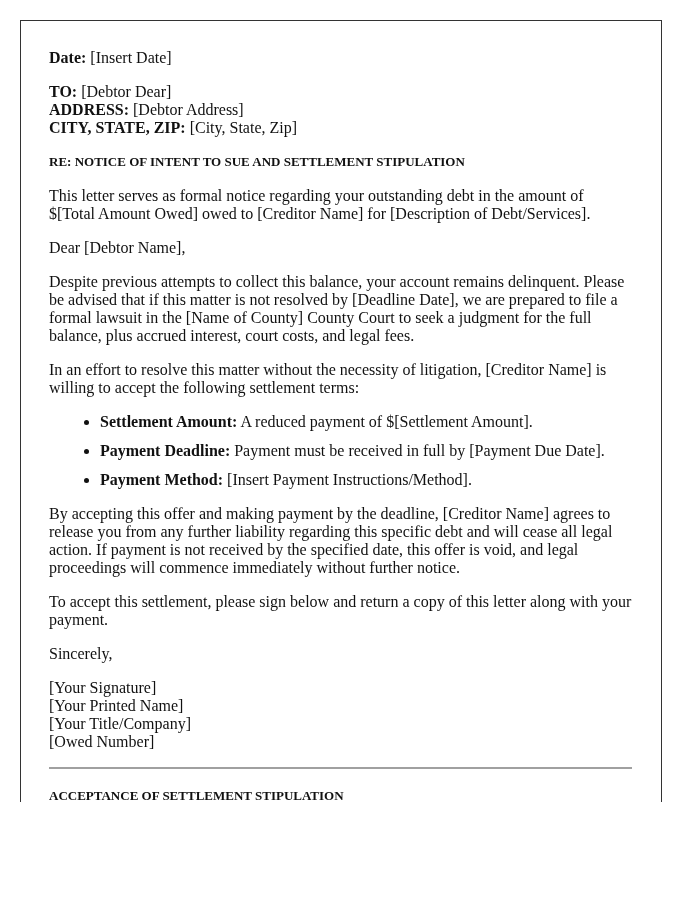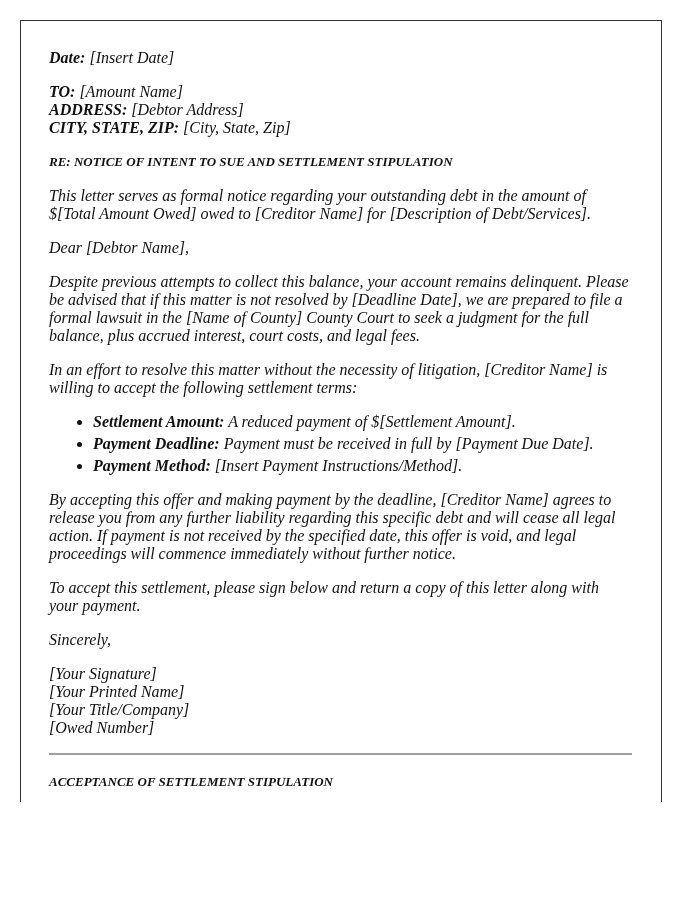--- a/index.html
+++ b/index.html
@@ -30,21 +30,20 @@
       left: 0;
       top: 0;
       width: 640px;
       min-height: 1000px;
       border: 1px solid #333333;
       box-sizing: content-box;
       background: #ffffff;
     }
     .content {
       padding: 28px 29px 28px 28px;
-      font-style: italic;
     }
     p {
       margin: 0 0 16px 0;
     }
     .block {
       margin: 0 0 16px 0;
     }
     .line {
       display: block;
     }
@@ -55,42 +54,42 @@
       font-size: 13px;
       line-height: 18px;
       font-weight: bold;
       margin: 0 0 16px 0;
     }
     ul.terms {
       margin: 0 0 16px 0;
       padding-left: 40px;
     }
     ul.terms li {
-      margin: 4px;
+      margin: 11px;
     }
     hr.divider {
       border: none;
       border-top: 2px solid #a0a0a0;
       margin: 8px 0 18px 0;
       height: 0;
     }
   </style>
 </head>
 <body>
 
 <div class="viewport">
   <div class="page">
     <div class="content">
 
       <p>
         <b>Date:</b><span> [Insert Date]</span>
       </p>
 
       <div class="block">
-        <span class="line"><b>TO:</b><span> [Amount Name]</span></span>
+        <span class="line"><b>TO:</b><span> [Debtor Dear]</span></span>
         <span class="line"><b>ADDRESS:</b><span> [Debtor Address]</span></span>
         <span class="line"><b>CITY, STATE, ZIP:</b><span> [City, State, Zip]</span></span>
       </div>
 
       <h3 class="section">RE: NOTICE OF INTENT TO SUE AND SETTLEMENT STIPULATION</h3>
 
       <p>This letter serves as formal notice regarding your outstanding debt in the amount of $[Total Amount Owed] owed to [Creditor Name] for [Description of Debt/Services].</p>
 
       <p>Dear [Debtor Name],</p>
 

